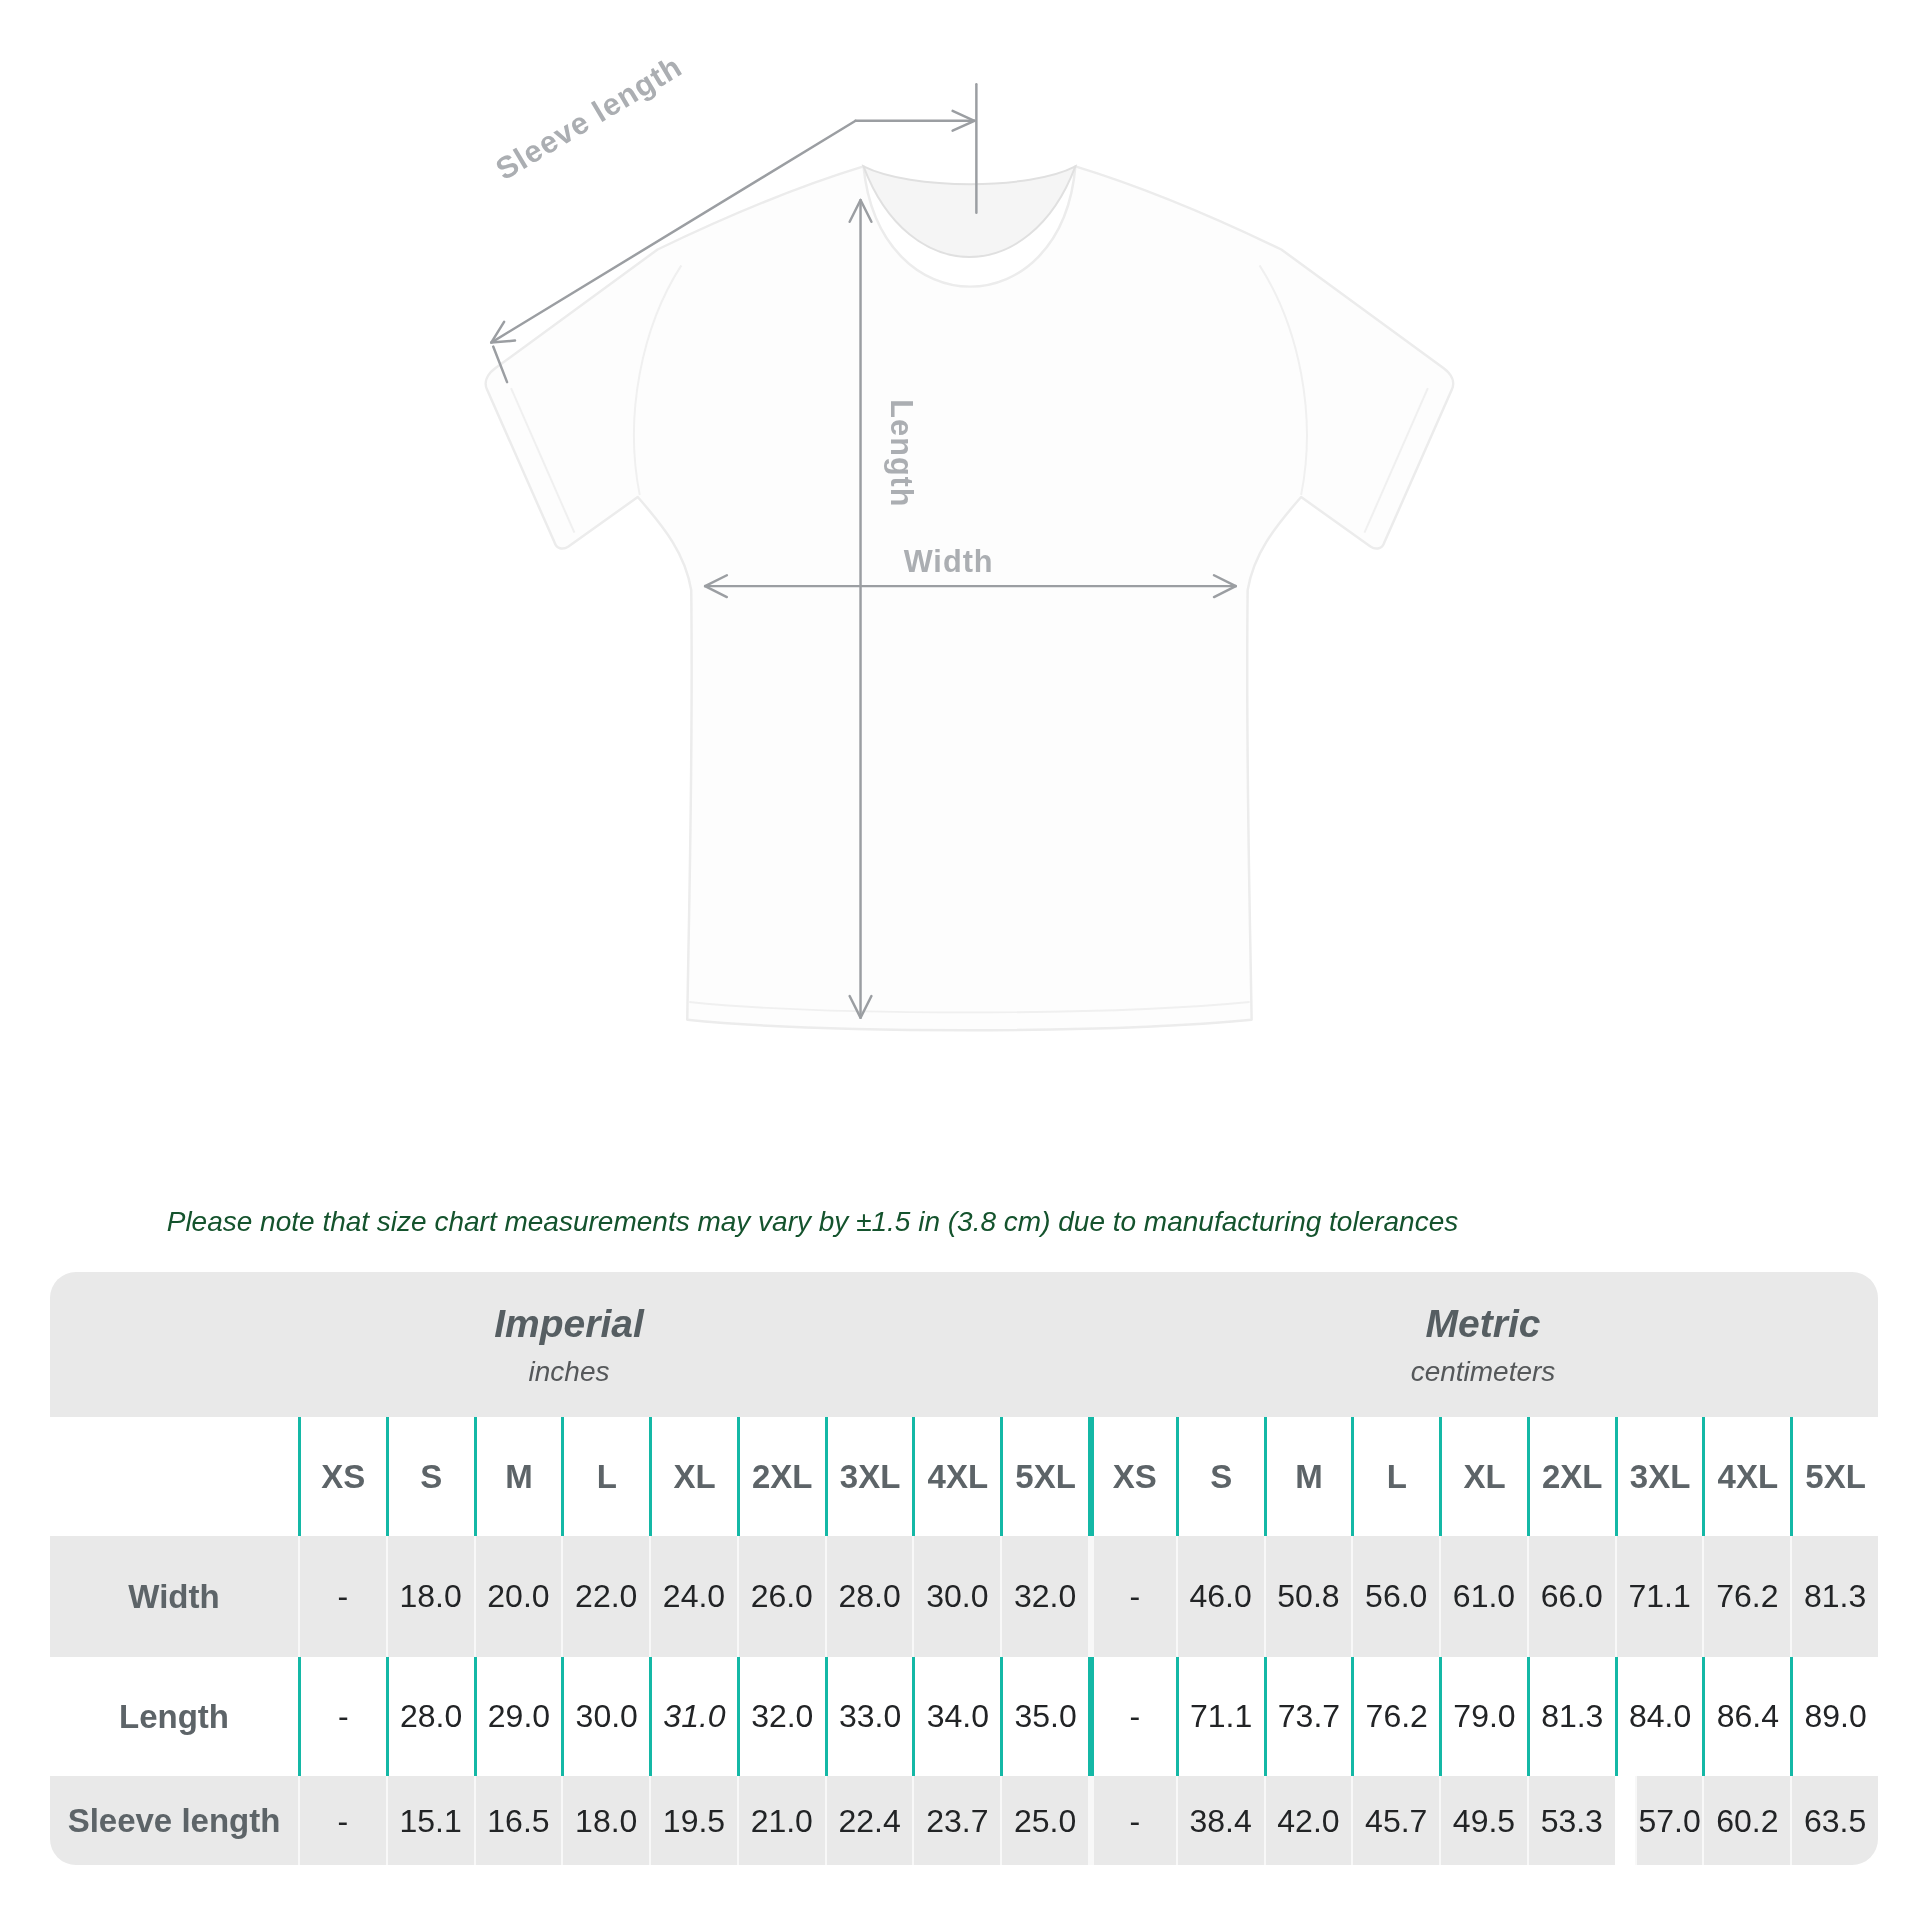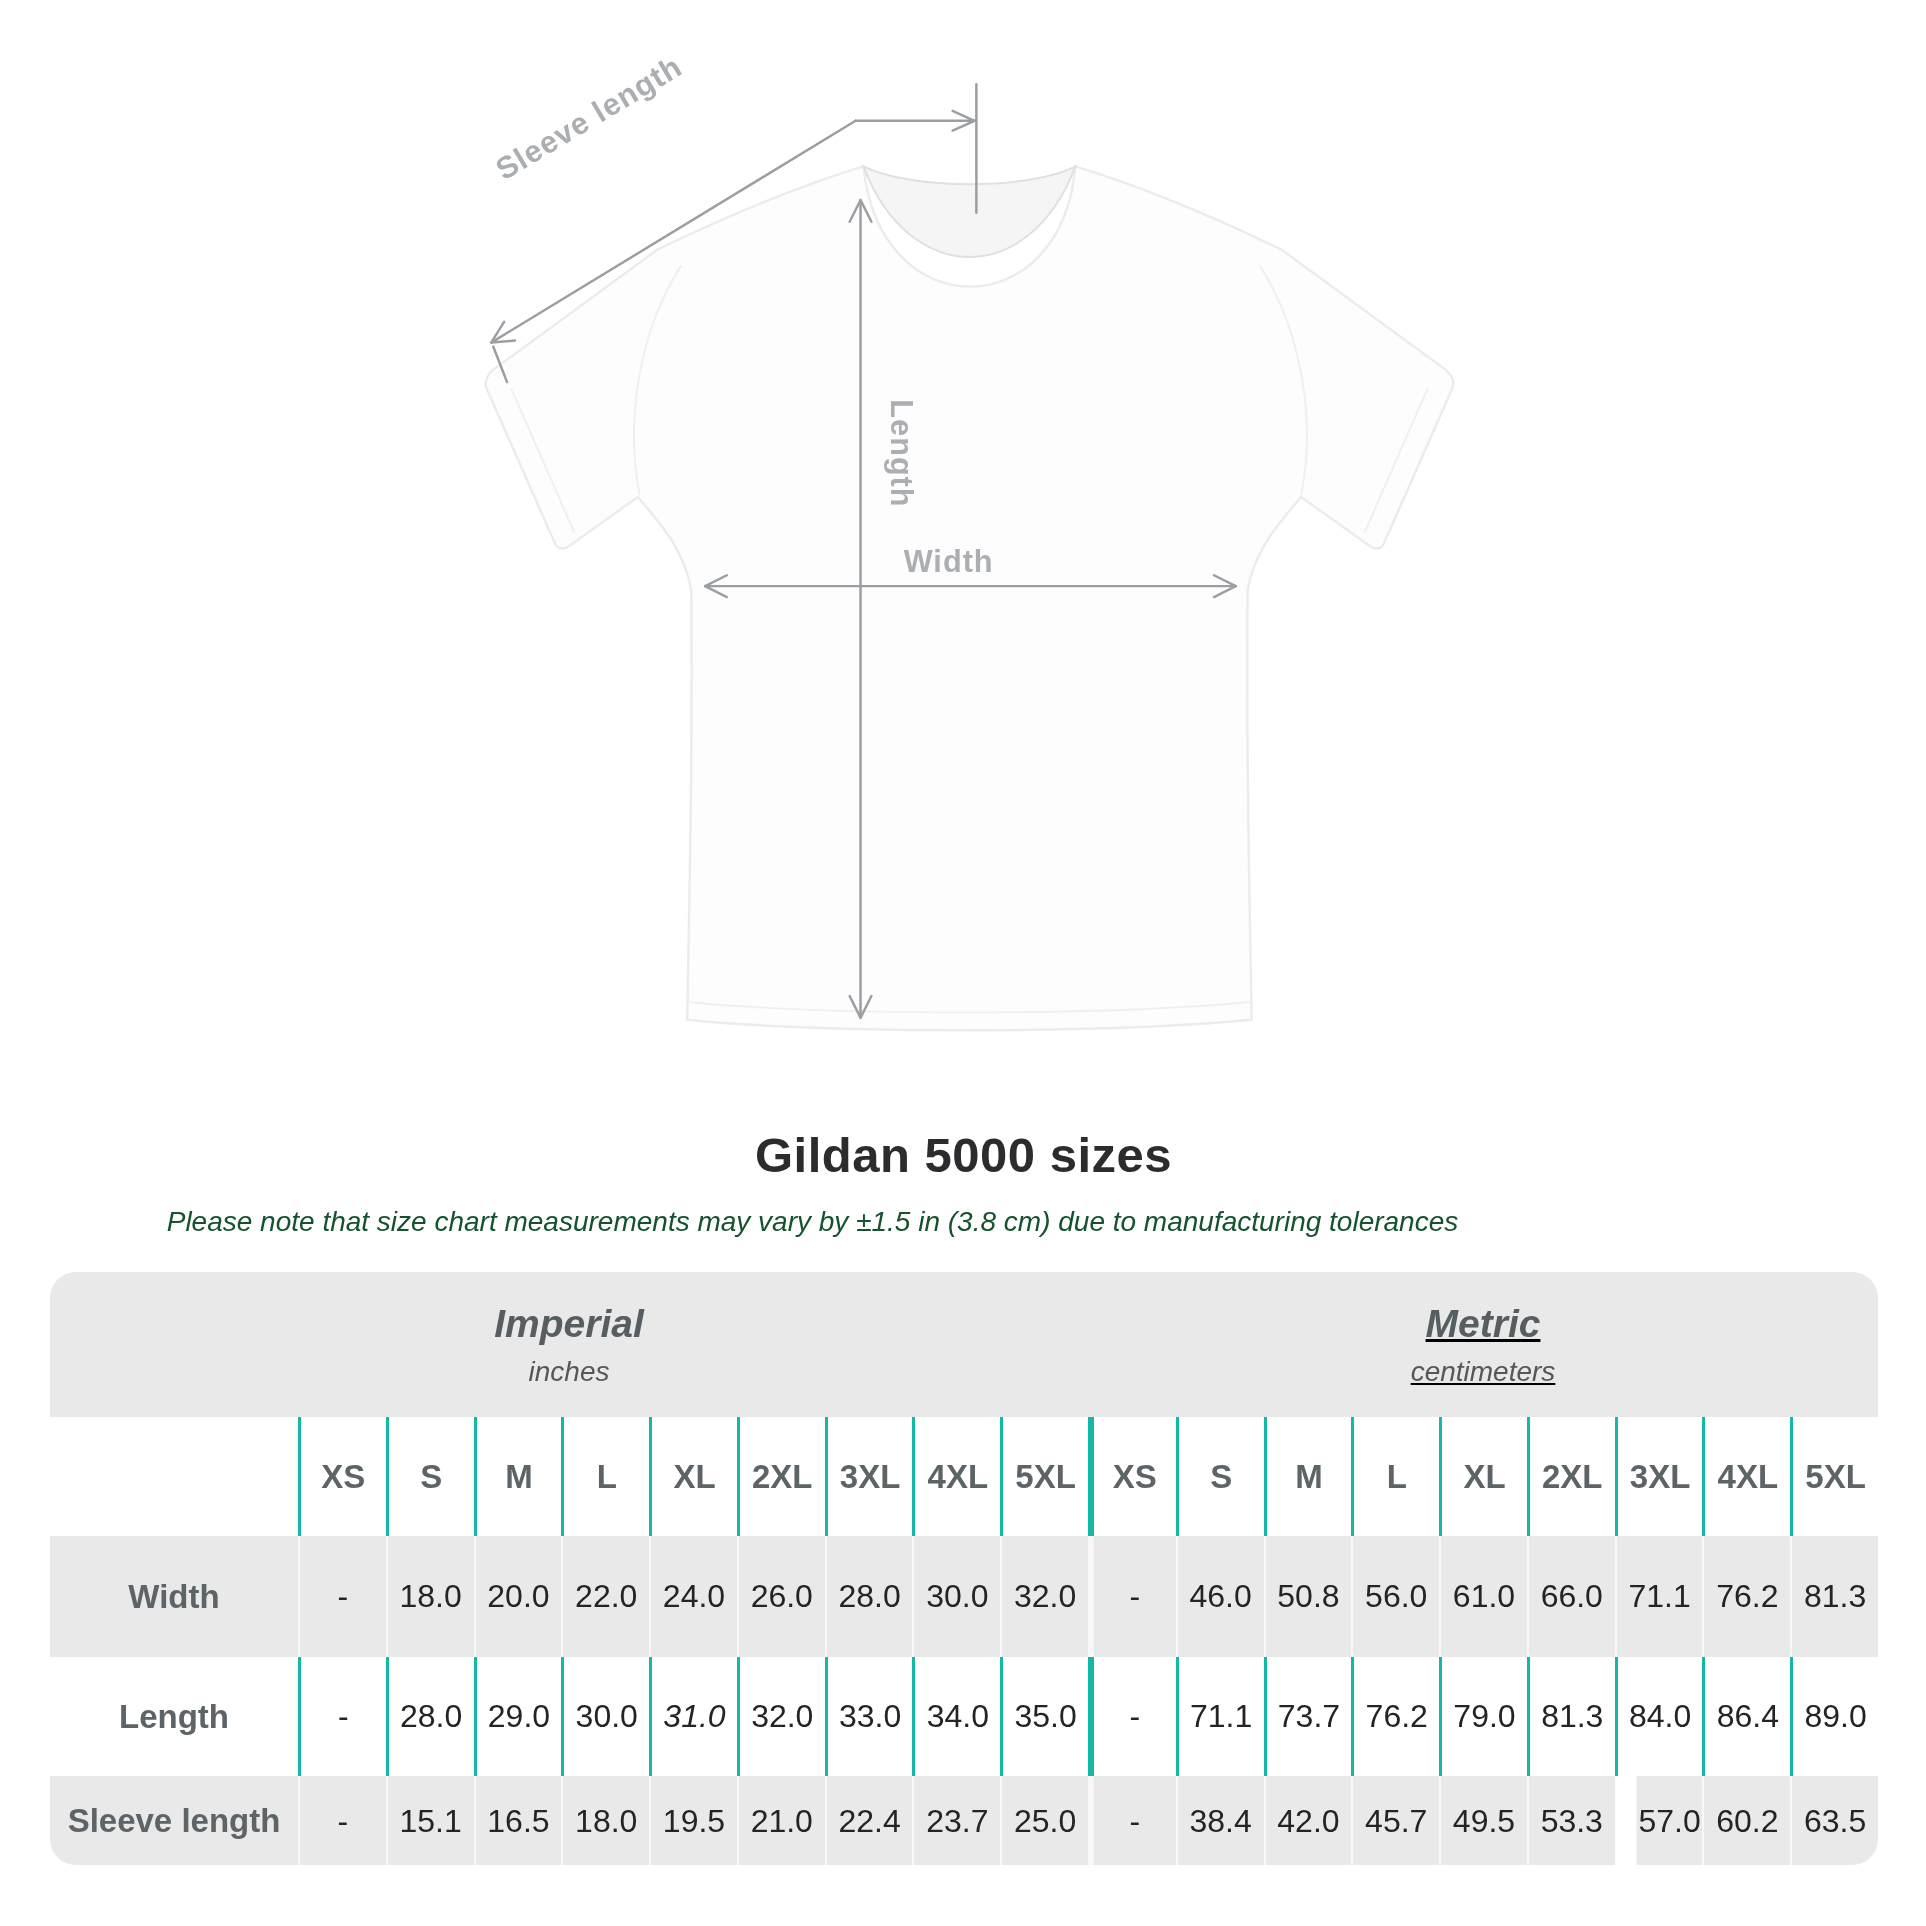--- a/index.html
+++ b/index.html
@@ -18,21 +18,21 @@
 
   
   #size-table{position:absolute;left:50px;top:1272px;width:1828px;height:593px;
       border-radius:26px;overflow:hidden;}
   #table-grid{display:grid;width:100%;height:100%;
       grid-template-columns:248px repeat(18,1fr);
       grid-template-rows:145px 119px 121px 119px 90px;}
   .unit-header{background:#e9e9e9;display:flex;flex-direction:column;
       align-items:center;justify-content:center;gap:10px;}
   .unit-header.imperial{grid-area:1 / 1 / 2 / 11;}
-  .unit-header.metric{grid-area:1 / 11 / 2 / 20;text-decoration:underline;}
+  .unit-header.metric{grid-area:1 / 11 / 2 / 20;}
   .unit-name{font-size:39px;font-weight:bold;font-style:italic;color:#565e62;}
   .unit-sub{font-size:28px;font-style:italic;color:#55585a;}
 
   .cell{display:flex;align-items:center;justify-content:center;background:#fff;}
   .head{font-weight:bold;color:#5d6468;font-size:33px;}
   .val{color:#222426;font-size:32px;}
   .row-gray{background:#e9e9e9;}
   .divw{border-left:3px solid #14b8a6;}
   .divg{border-left:2px solid #f8f8f8;}
   .mid{border-left-width:6px;}
@@ -95,21 +95,20 @@
         <path d="M 712 592 L 734 581 M 712 592 L 734 603"></path>
         <path d="M 1248 592 L 1226 581 M 1248 592 L 1226 603"></path>
       </g>
     </g>
 
     <text transform="translate(600,128) rotate(-31)" text-anchor="middle" font-size="31" font-weight="bold" fill="#abaeb2" letter-spacing="1">Sleeve length</text>
     <text transform="translate(900,458) rotate(90)" text-anchor="middle" font-size="31" font-weight="bold" fill="#abaeb2" letter-spacing="1">Length</text>
     <text x="958" y="578" text-anchor="middle" font-size="31" font-weight="bold" fill="#abaeb2" letter-spacing="1">Width</text>
   </svg>
 
-  <div id="page-title">Gildan 5000 sizes</div>
   <div id="page-subtitle">Please note that size chart measurements may vary by ±1.5 in (3.8 cm) due to manufacturing tolerances</div>
 
   <div id="size-table">
     <div id="table-grid">
       <div class="unit-header imperial">
         <div class="unit-name">Imperial</div>
         <div class="unit-sub">inches</div>
       </div>
       <div class="unit-header metric">
         <div class="unit-name">Metric</div>

